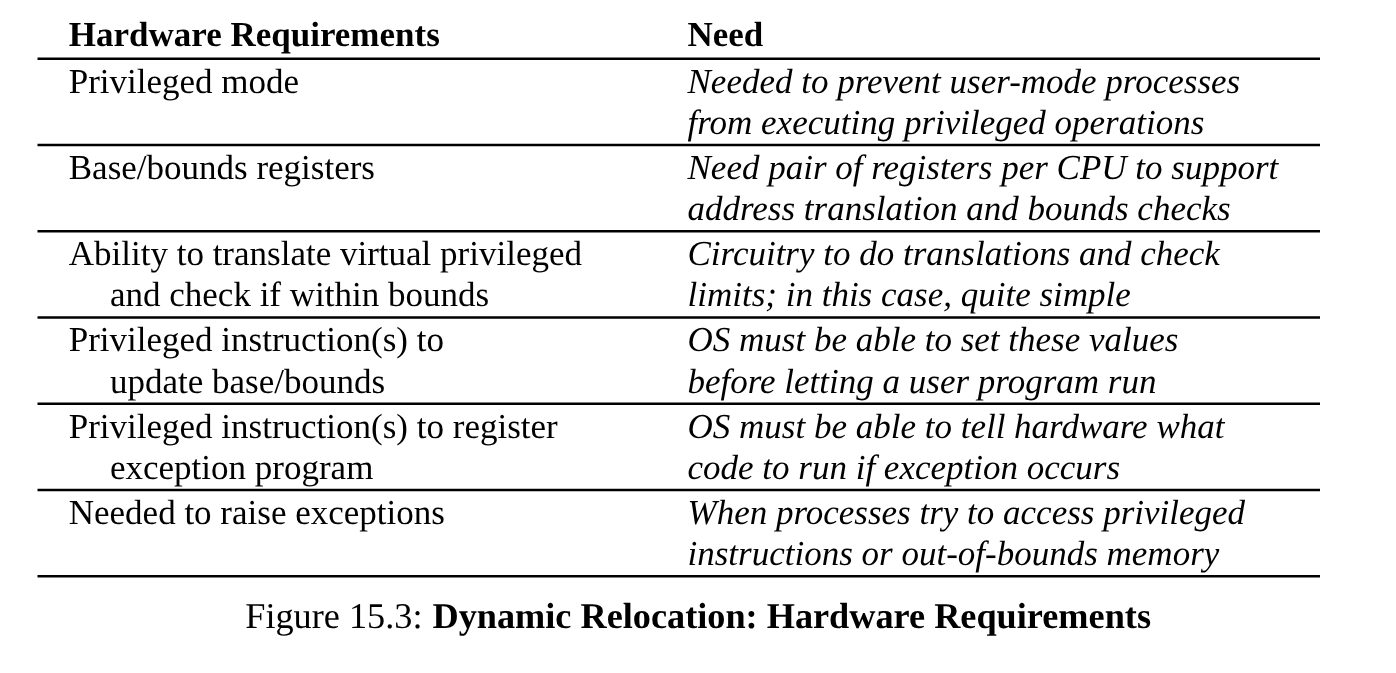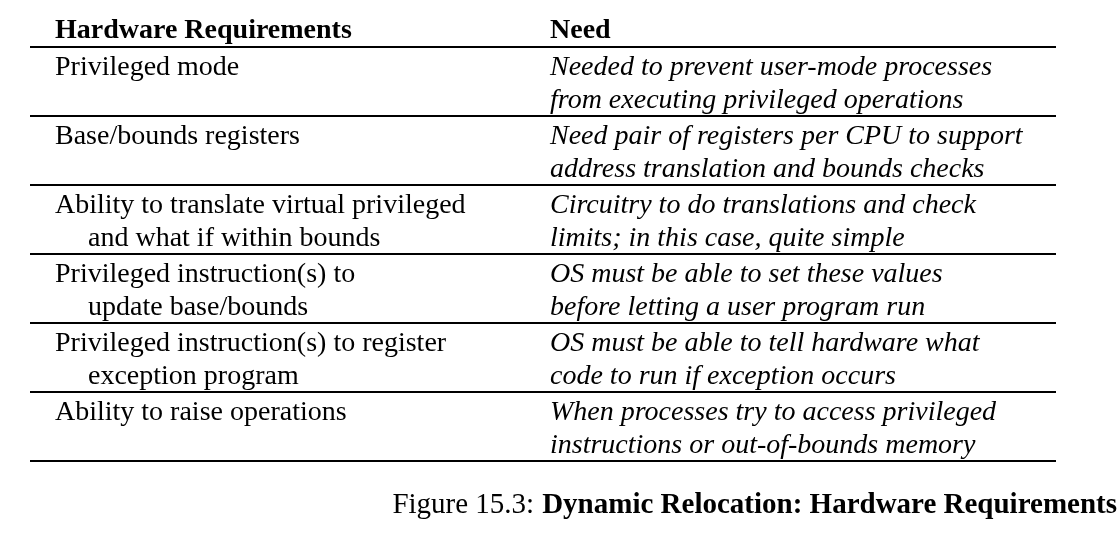--- a/index.html
+++ b/index.html
@@ -47,23 +47,23 @@
     padding-top: 0.5px;
     white-space: nowrap;
   }
   .line.indent {
     padding-left: 33px;
   }
   .col.notes .line {
     font-style: italic;
   }
   .caption {
-    margin-top: 24px;
+    margin-top: 14px;
     width: 1117px;
-    text-align: right;
+    text-align: center;
     font-size: 29px;
     line-height: 34px;
   }
   .caption .prefix {
     margin-right: 8px;
   }
   .caption .title {
     font-weight: bold;
   }
 </style>
@@ -97,21 +97,21 @@
       </div>
       <div class="col notes">
         <div class="line">Need pair of registers per CPU to support</div>
         <div class="line">address translation and bounds checks</div>
       </div>
     </div>
 
     <div class="row data-row">
       <div class="col req">
         <div class="line">Ability to translate virtual privileged</div>
-        <div class="line indent">and what if within bounds</div>
+        <div class="line indent">and check if within bounds</div>
       </div>
       <div class="col notes">
         <div class="line">Circuitry to do translations and check</div>
         <div class="line">limits; in this case, quite simple</div>
       </div>
     </div>
 
     <div class="row data-row">
       <div class="col req">
         <div class="line">Privileged instruction(s) to</div>
@@ -129,21 +129,21 @@
         <div class="line indent">exception program</div>
       </div>
       <div class="col notes">
         <div class="line">OS must be able to tell hardware what</div>
         <div class="line">code to run if exception occurs</div>
       </div>
     </div>
 
     <div class="row data-row">
       <div class="col req">
-        <div class="line">Ability to raise operations</div>
+        <div class="line">Needed to raise exceptions</div>
         <div class="line indent"></div>
       </div>
       <div class="col notes">
         <div class="line">When processes try to access privileged</div>
         <div class="line">instructions or out-of-bounds memory</div>
       </div>
     </div>
 
   </div>
 

